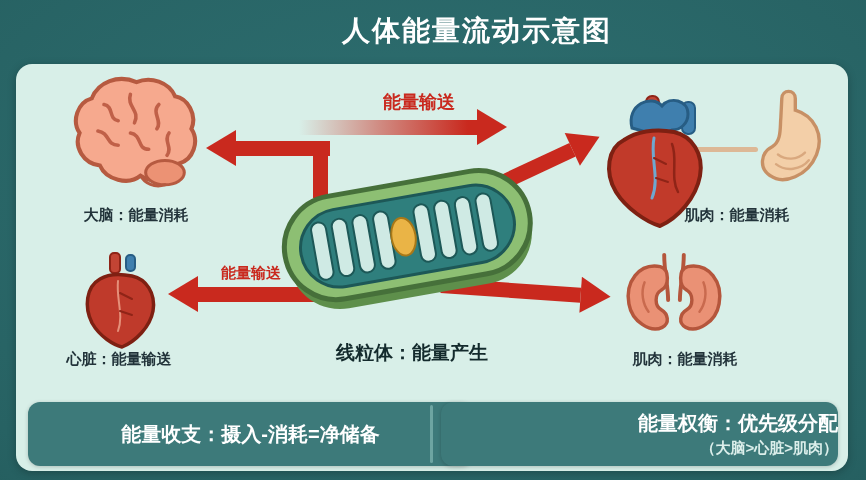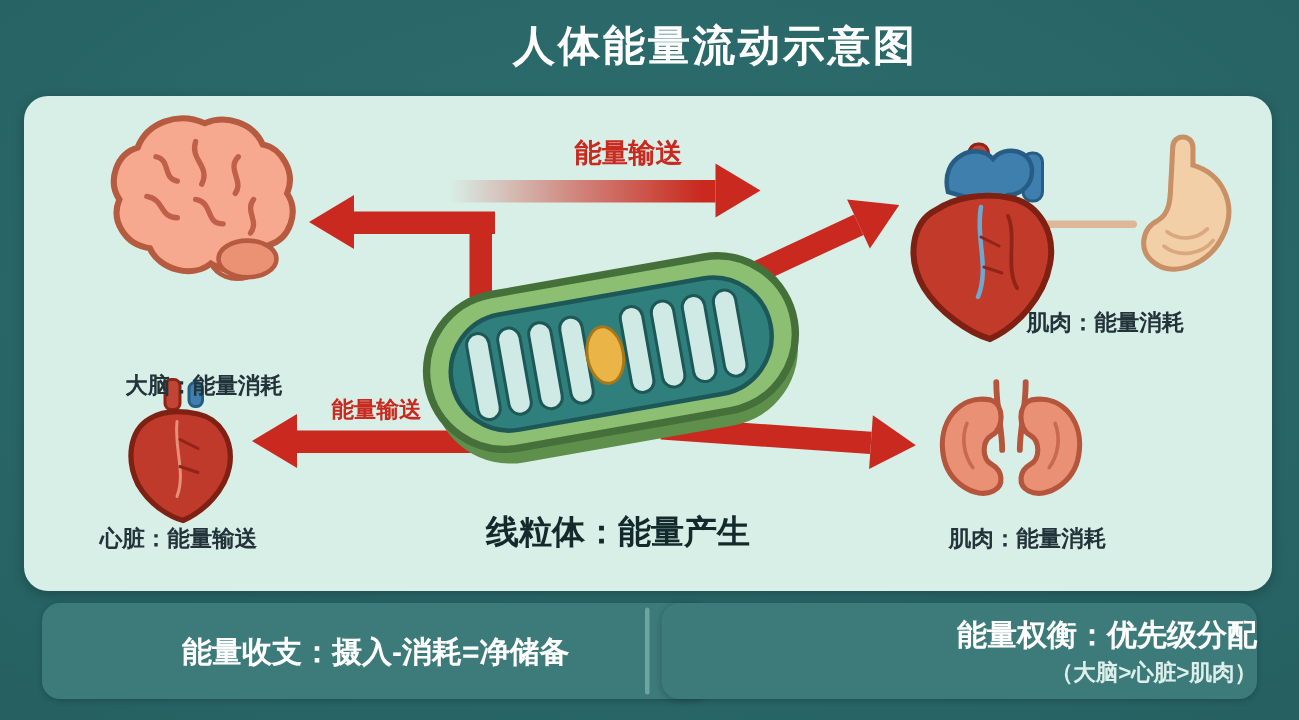--- a/index.html
+++ b/index.html
@@ -9,33 +9,33 @@
     background:radial-gradient(120% 130% at 50% 42%, #2e7072 0%, #276263 55%, #1c4f50 100%);
   }
   .abs{position:absolute;}
   
   .title{
     left:0;top:12px;width:866px;text-align:center;
     color:#ffffff;font-size:28px;font-weight:bold;letter-spacing:2px;padding-left:44px;
   }
   
   .panel{
-    left:16px;top:64px;width:832px;height:330px;
+    left:16px;top:64px;width:832px;height:407px;
     background:#d8efe8;border-radius:16px;
     box-shadow:0 2px 8px rgba(0,0,0,0.25);
   }
   
   .organ-label{
     font-size:15px;color:#22333a;font-weight:600;text-align:center;z-index:5;
   }
   .flow-label{
     color:#c9291e;font-weight:bold;text-align:center;z-index:5;
   }
   .mito-label{
-    font-size:22px;color:#132a2c;font-weight:bold;text-align:center;z-index:5;
+    font-size:19px;color:#132a2c;font-weight:bold;text-align:center;z-index:5;
   }
   
   .arrow{display:flex;align-items:center;height:36px;z-index:2;transform-origin:left center;}
   .arrow .shaft{flex:1;height:15px;background:#c9291e;}
   .arrow .head-r{width:0;height:0;border-top:18px solid transparent;border-bottom:18px solid transparent;border-left:30px solid #c9291e;}
   .arrow .head-l{width:0;height:0;border-top:18px solid transparent;border-bottom:18px solid transparent;border-right:30px solid #c9291e;}
   .arrow.gradient .shaft{background:linear-gradient(90deg, rgba(201,41,30,0) 0%, rgba(201,41,30,0.5) 45%, #c9291e 95%);}
   .stub{background:#c9291e;z-index:2;}
   .organ{z-index:4;}
   .connector{background:#ddb896;border-radius:3px;z-index:3;}
@@ -146,21 +146,21 @@
     <path d="M66 54 C66 40 70 26 70 8" fill="none" stroke="#b5563c" stroke-width="4" stroke-linecap="round"></path>
     <path d="M46 20 C24 16 10 36 14 58 C17 76 36 88 48 82 C56 78 54 68 47 64 C40 60 40 48 47 44 C55 40 56 23 46 20 Z" fill="#ea9175" stroke="#b5563c" stroke-width="3.5"></path>
     <path d="M74 20 C96 16 110 36 106 58 C103 76 84 88 72 82 C64 78 66 68 73 64 C80 60 80 48 73 44 C65 40 64 23 74 20 Z" fill="#ea9175" stroke="#b5563c" stroke-width="3.5"></path>
     <path d="M30 36 C26 46 28 58 34 66" fill="none" stroke="#c96a4e" stroke-width="2.5" stroke-linecap="round"></path>
     <path d="M90 36 C94 46 92 58 86 66" fill="none" stroke="#c96a4e" stroke-width="2.5" stroke-linecap="round"></path>
   </svg>
 
   <div class="abs flow-label" style="left:318px;top:26px;width:170px;font-size:18px;">能量输送</div>
   <div class="abs flow-label" style="left:165px;top:200px;width:140px;font-size:15px;">能量输送</div>
 
-  <div class="abs organ-label" style="left:40px;top:142px;width:160px;margin-top:42px;">大脑：能量消耗</div>
+  <div class="abs organ-label" style="left:40px;top:142px;width:160px;">大脑：能量消耗</div>
   <div class="abs organ-label" style="left:641px;top:142px;width:160px;">肌肉：能量消耗</div>
   <div class="abs organ-label" style="left:23px;top:286px;width:160px;">心脏：能量输送</div>
   <div class="abs organ-label" style="left:589px;top:286px;width:160px;">肌肉：能量消耗</div>
   <div class="abs mito-label" style="left:286px;top:276px;width:220px;">线粒体：能量产生</div>
 </div>
 
 <div class="abs footer-panel" style="left:28px;width:445px;">
   <div class="footer-main">能量收支：摄入-消耗=净储备</div>
 </div>
 

